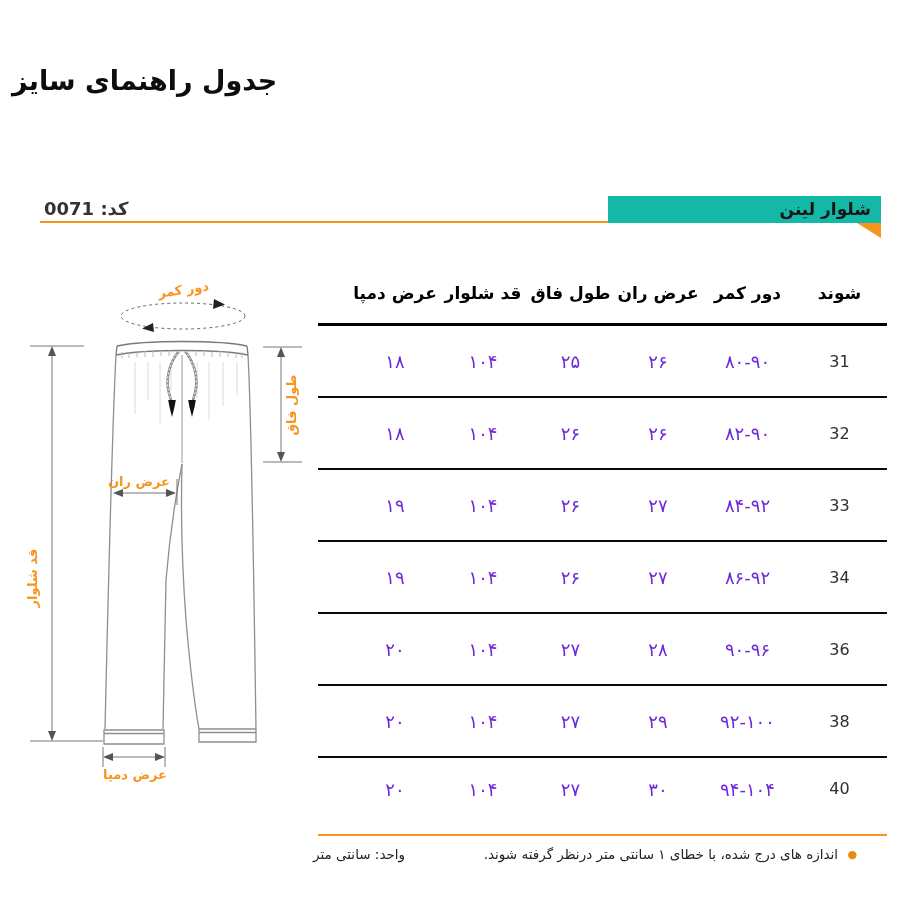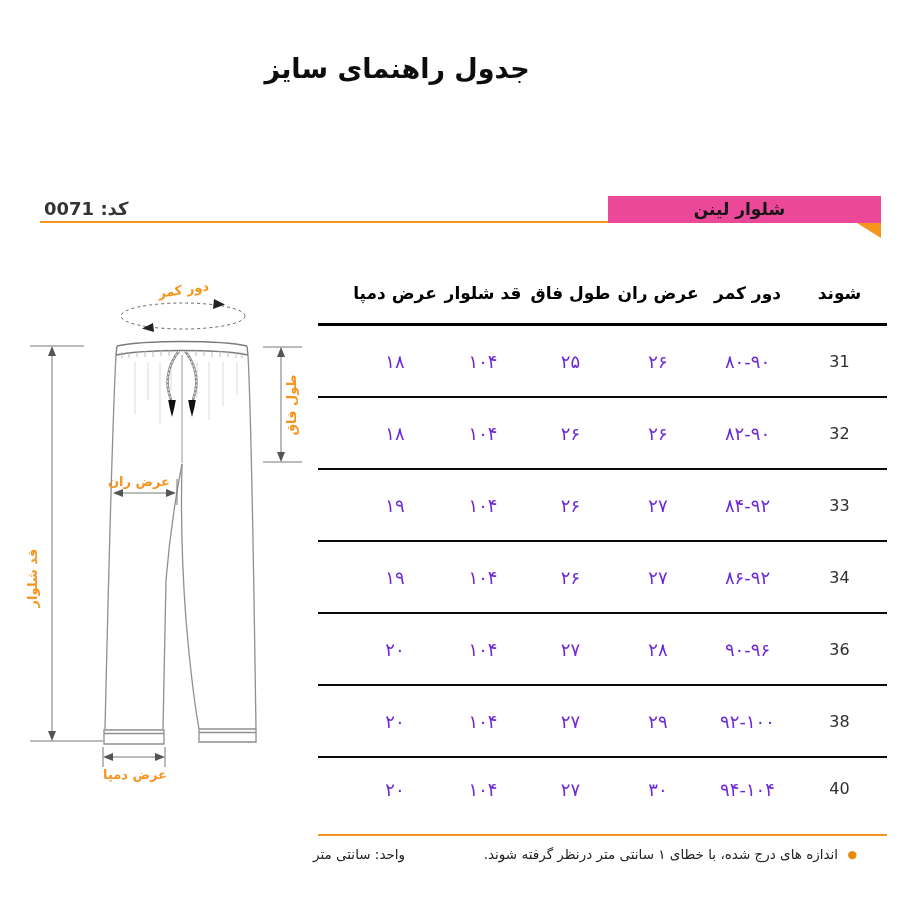--- a/index.html
+++ b/index.html
@@ -1,25 +1,25 @@
 <!DOCTYPE html>
 <html lang="fa"><head>
 <meta charset="utf-8">
 <style>
   html,body{margin:0;padding:0;background:#fff;}
   .page{position:relative;width:900px;height:900px;background:#fff;overflow:hidden;
         font-family:"DejaVu Sans","Liberation Sans",sans-serif;color:#111;}
 
-  .title{position:absolute;top:53px;left:0;width:794px;text-align:center;
-         font-size:27px;font-weight:700;color:#0d0d0d;margin:0;}
+  .title{position:absolute;top:53px;left:0;width:794px;text-align:left;
+         font-size:27px;font-weight:700;color:#0d0d0d;margin:12px;}
 
   .code-text{position:absolute;top:198px;left:44px;font-size:18px;color:#333;font-weight:bold;}
   .hairline{position:absolute;top:221px;left:40px;width:568px;height:2px;background:#F7941D;}
-  .banner{position:absolute;top:196px;left:608px;width:273px;height:27px;background:#ec4899;
-          line-height:27px;text-align:center;padding:0;box-sizing:border-box;}
+  .banner{position:absolute;top:196px;left:608px;width:273px;height:27px;background:#14b8a6;
+          line-height:27px;text-align:right;padding:0;box-sizing:border-box;}
   .banner span{display:inline-block;padding-left:0;padding-right:10px;font-size:17px;font-weight:700;color:#161616;}
   .banner-tail{position:absolute;top:223px;left:857px;width:0;height:0;
                border-top:15px solid #F7941D;border-left:24px solid transparent;}
 
   .size-table{position:absolute;top:262px;left:318px;width:569px;border-collapse:collapse;
               table-layout:fixed;}
   .size-table th{height:61px;font-size:17px;font-weight:700;text-align:center;vertical-align:middle;
                  border-bottom:3px solid #000;padding:0;color:#000;}
   .size-table td{height:70px;font-size:18px;text-align:center;vertical-align:middle;
                  border-bottom:2px solid #0a0a0a;padding:0;color:#6d28d9;}

